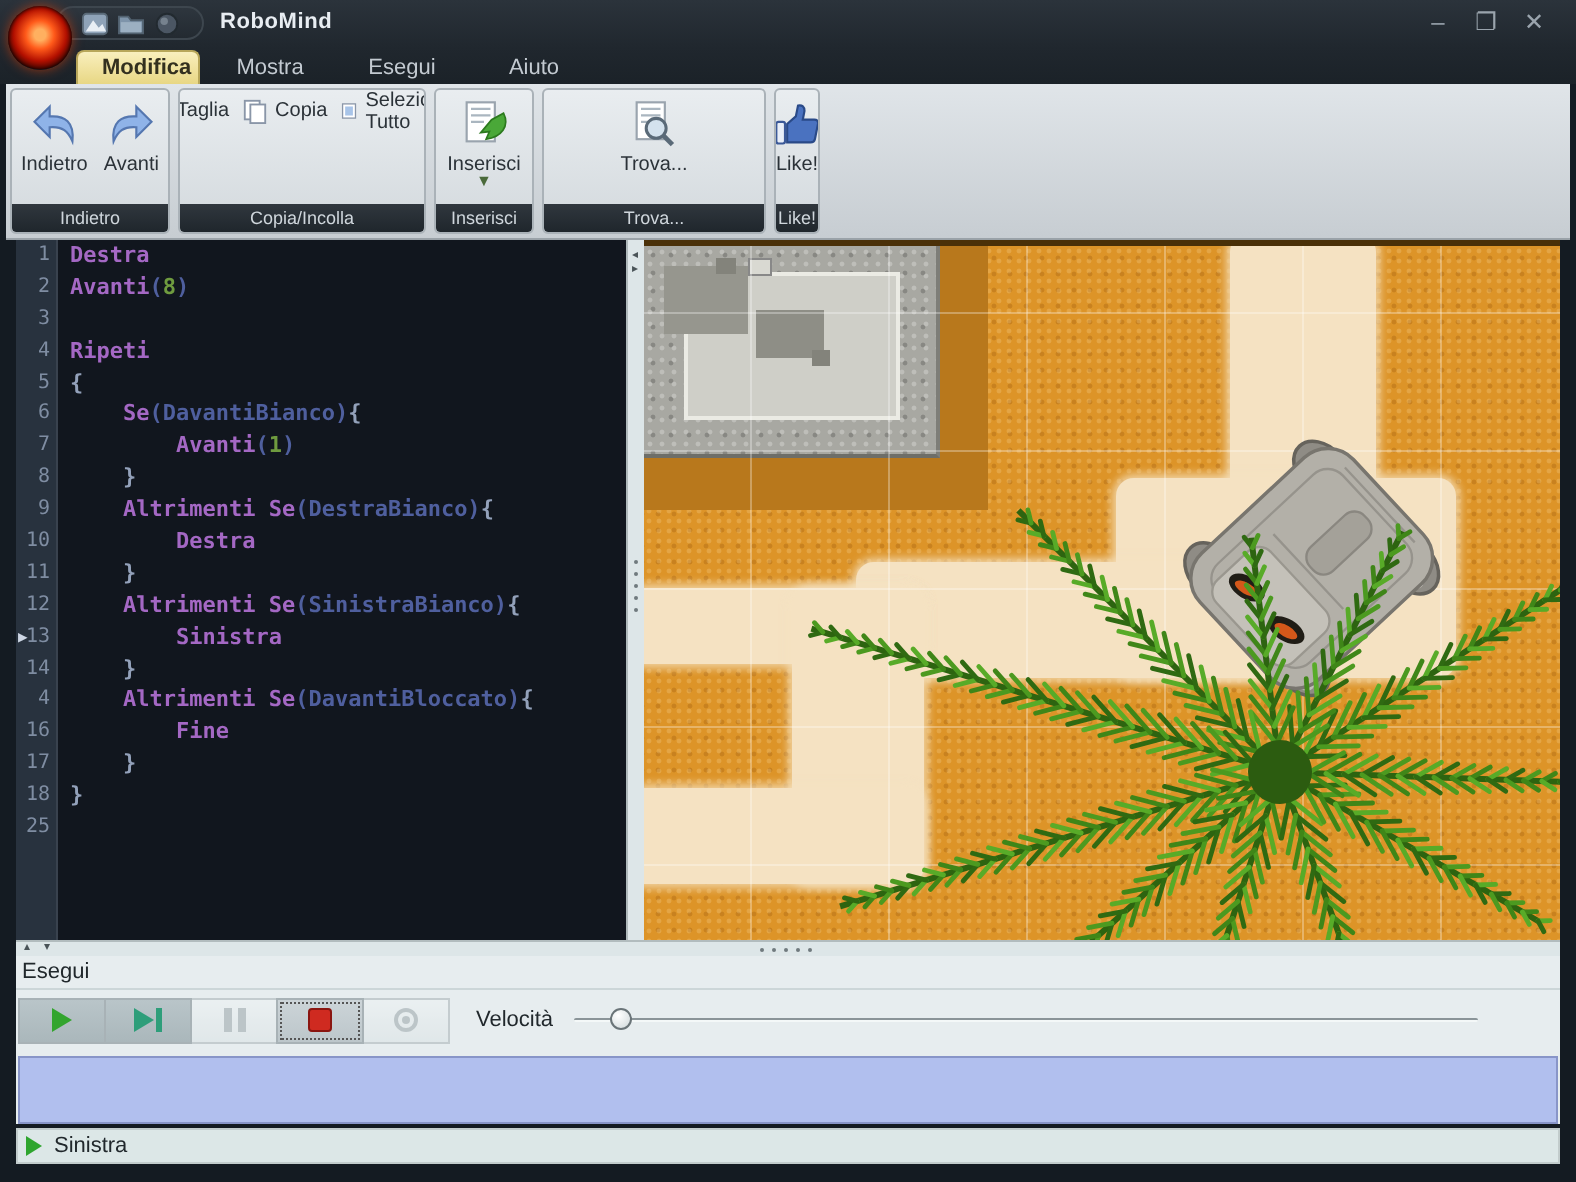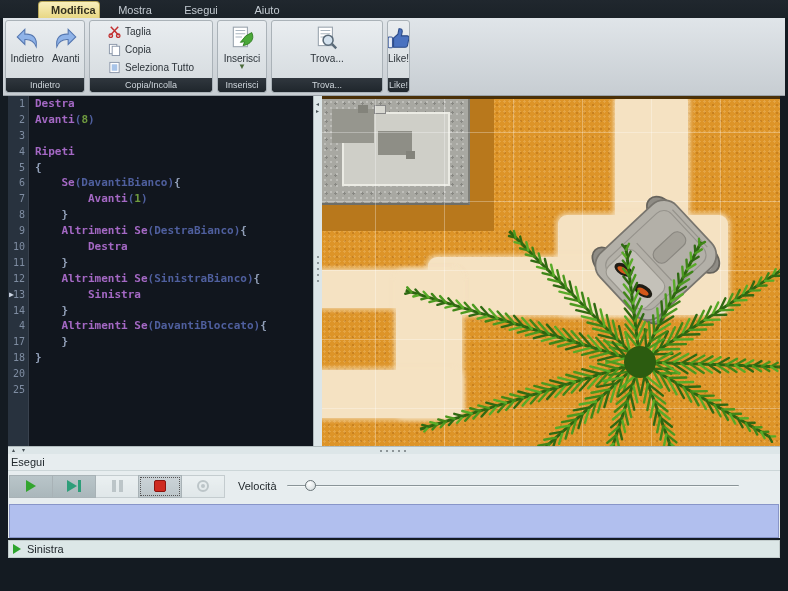--- a/index.html
+++ b/index.html
@@ -23,21 +23,21 @@
   .tab.active { background:linear-gradient(#f9efbd,#e8d784); color:#33301f; border-radius:4px 4px 0 0; font-weight:bold; border:1px solid #b8a75a; border-bottom:none;margin-top:16px; }
 
   
   .ribbon { height:78px; background:linear-gradient(#e0e5e9,#c7cdd2); margin:0 3px; display:flex; gap:4px; padding:2px 2px; flex:0 0 auto; border-bottom:1px solid #9aa2a8; }
   .rgroup { border:1px solid #aab2b8; border-radius:3px; background:linear-gradient(#e9edf0,#d3d9dd); display:flex; flex-direction:column; overflow:hidden; }
   .rbody { flex:1; display:flex; align-items:stretch; justify-content:center; gap:2px; padding:1px 2px; }
   .rlabel { height:14px; background:linear-gradient(#30373e,#1f262c); color:#cfd6dc; font-size:9px; text-align:center; line-height:14px; border-radius:0 0 2px 2px; }
   .rbtn { display:flex; flex-direction:column; align-items:center; justify-content:flex-start; padding:2px 3px; font-size:10px; color:#2b3238; border-radius:2px; cursor:default; }
   .rbtn .bicon { width:26px; height:26px; margin:1px 0 2px 0; }
   .rbtn span { white-space:nowrap; }
-  .smallcol { display:flex; flex-direction:column; justify-content:space-between; padding:2px 0; }
+  .smallcol { display:flex; flex-direction:row; justify-content:space-between; padding:2px 0; }
   .sbtn { display:flex; align-items:center; gap:4px; font-size:10px; color:#2b3238; padding:0 3px; height:15px; }
   .sbtn svg { width:13px; height:13px; }
   .chev { font-size:8px; color:#4a6a3a; line-height:6px; }
 
   
   .main { height:350px; display:flex; flex:0 0 auto; }
   .sideborder { width:8px; background:#141b22; flex:0 0 auto; }
 
   .editor { width:305px; background:#11161e; position:relative; font-family:"DejaVu Sans Mono", monospace; font-size:11px; font-weight:bold; flex:0 0 auto; overflow:hidden; }
   .gutter { position:absolute; left:0; top:0; bottom:0; width:21px; background:#28323e; border-right:1px solid #39424e; }
@@ -105,20 +105,43 @@
   .statusbar { height:18px; background:#dce7e7; margin:2px 8px 0 8px; display:flex; align-items:center; gap:6px; padding-left:4px; border:1px solid #c2cccc; }
   .statusbar .tri2 { width:0; height:0; border-left:8px solid #2ea52e; border-top:5px solid transparent; border-bottom:5px solid transparent; }
   .statustext { font-size:11px; color:#21282c; }
   .bottomedge { flex:1; background:#141b22; }
 </style>
 </head>
 <body>
 
 <div class="window">
 
+  <div class="titlebar">
+    <div class="app-button"></div>
+    <div class="qat-pill">
+      <svg class="qicon" viewBox="0 0 14 12">
+          <rect x="0.5" y="0.5" width="13" height="11" rx="2" fill="#8fa3b8" stroke="#5a6a78"></rect>
+          <path d="M2 10 L6 4 L9 8 L11 6 L13 10 Z" fill="#e8eef4"></path>
+        </svg>
+      <svg class="qicon" viewBox="0 0 14 12">
+          <path d="M0.5 2 h5 l1.5 2 h6.5 v7 h-13 z" fill="#7e94aa" stroke="#51616f"></path>
+          <rect x="1.5" y="5" width="11" height="5.5" fill="#9cb0c2"></rect>
+        </svg>
+      <svg class="qicon" viewBox="0 0 14 12">
+          <circle cx="7" cy="6" r="5.5" fill="#4b5663" stroke="#222a30"></circle>
+          <circle cx="5.5" cy="4.5" r="2" fill="#76828e"></circle>
+        </svg>
+    </div>
+    <span class="apptitle">RoboMind</span>
+    <div class="wincontrols">
+      <div class="winbtn">–</div>
+      <div class="winbtn">❐</div>
+      <div class="winbtn">✕</div>
+    </div>
+  </div>
 
   <div class="tabrow">
     <div class="tab active">Modifica</div>
     <div class="tab">Mostra</div>
     <div class="tab">Esegui</div>
     <div class="tab">Aiuto</div>
   </div>
 
   <div class="ribbon">
 
@@ -231,23 +254,23 @@
           <div class="cline"><span class="ln">6</span><span class="ct"><span class="tok-t">    </span><span class="tok-k">Se</span><span class="tok-c">(DavantiBianco)</span><span class="tok-b">{</span></span></div>
           <div class="cline"><span class="ln">7</span><span class="ct"><span class="tok-t">        </span><span class="tok-k">Avanti</span><span class="tok-c">(</span><span class="tok-n">1</span><span class="tok-c">)</span></span></div>
           <div class="cline"><span class="ln">8</span><span class="ct"><span class="tok-t">    </span><span class="tok-b">}</span></span></div>
           <div class="cline"><span class="ln">9</span><span class="ct"><span class="tok-t">    </span><span class="tok-k">Altrimenti Se</span><span class="tok-c">(DestraBianco)</span><span class="tok-b">{</span></span></div>
           <div class="cline"><span class="ln">10</span><span class="ct"><span class="tok-t">        </span><span class="tok-k">Destra</span></span></div>
           <div class="cline"><span class="ln">11</span><span class="ct"><span class="tok-t">    </span><span class="tok-b">}</span></span></div>
           <div class="cline"><span class="ln">12</span><span class="ct"><span class="tok-t">    </span><span class="tok-k">Altrimenti Se</span><span class="tok-c">(SinistraBianco)</span><span class="tok-b">{</span></span></div>
           <div class="cline"><span class="cur">▶</span><span class="ln">13</span><span class="ct"><span class="tok-t">        </span><span class="tok-k">Sinistra</span></span></div>
           <div class="cline"><span class="ln">14</span><span class="ct"><span class="tok-t">    </span><span class="tok-b">}</span></span></div>
           <div class="cline"><span class="ln">4</span><span class="ct"><span class="tok-t">    </span><span class="tok-k">Altrimenti Se</span><span class="tok-c">(DavantiBloccato)</span><span class="tok-b">{</span></span></div>
+          <div class="cline"><span class="ln">16</span><span class="ct"><span class="tok-t">        </span><span class="tok-k">Fine</span></span></div>
           <div class="cline"><span class="ln">17</span><span class="ct"><span class="tok-t">    </span><span class="tok-b">}</span></span></div>
           <div class="cline"><span class="ln">18</span><span class="ct"><span class="tok-b">}</span></span></div>
-          <div class="cline"><span class="ln">20</span><span class="ct"></span></div>
           <div class="cline"><span class="ln">25</span><span class="ct"></span></div>
         </div>
     </div>
 
     <div class="vsplit">
       <div class="arr" style="top:6px">◂</div>
       <div class="arr" style="top:13px">▸</div>
       <div class="vdots">
           <i></i>
           <i></i>

